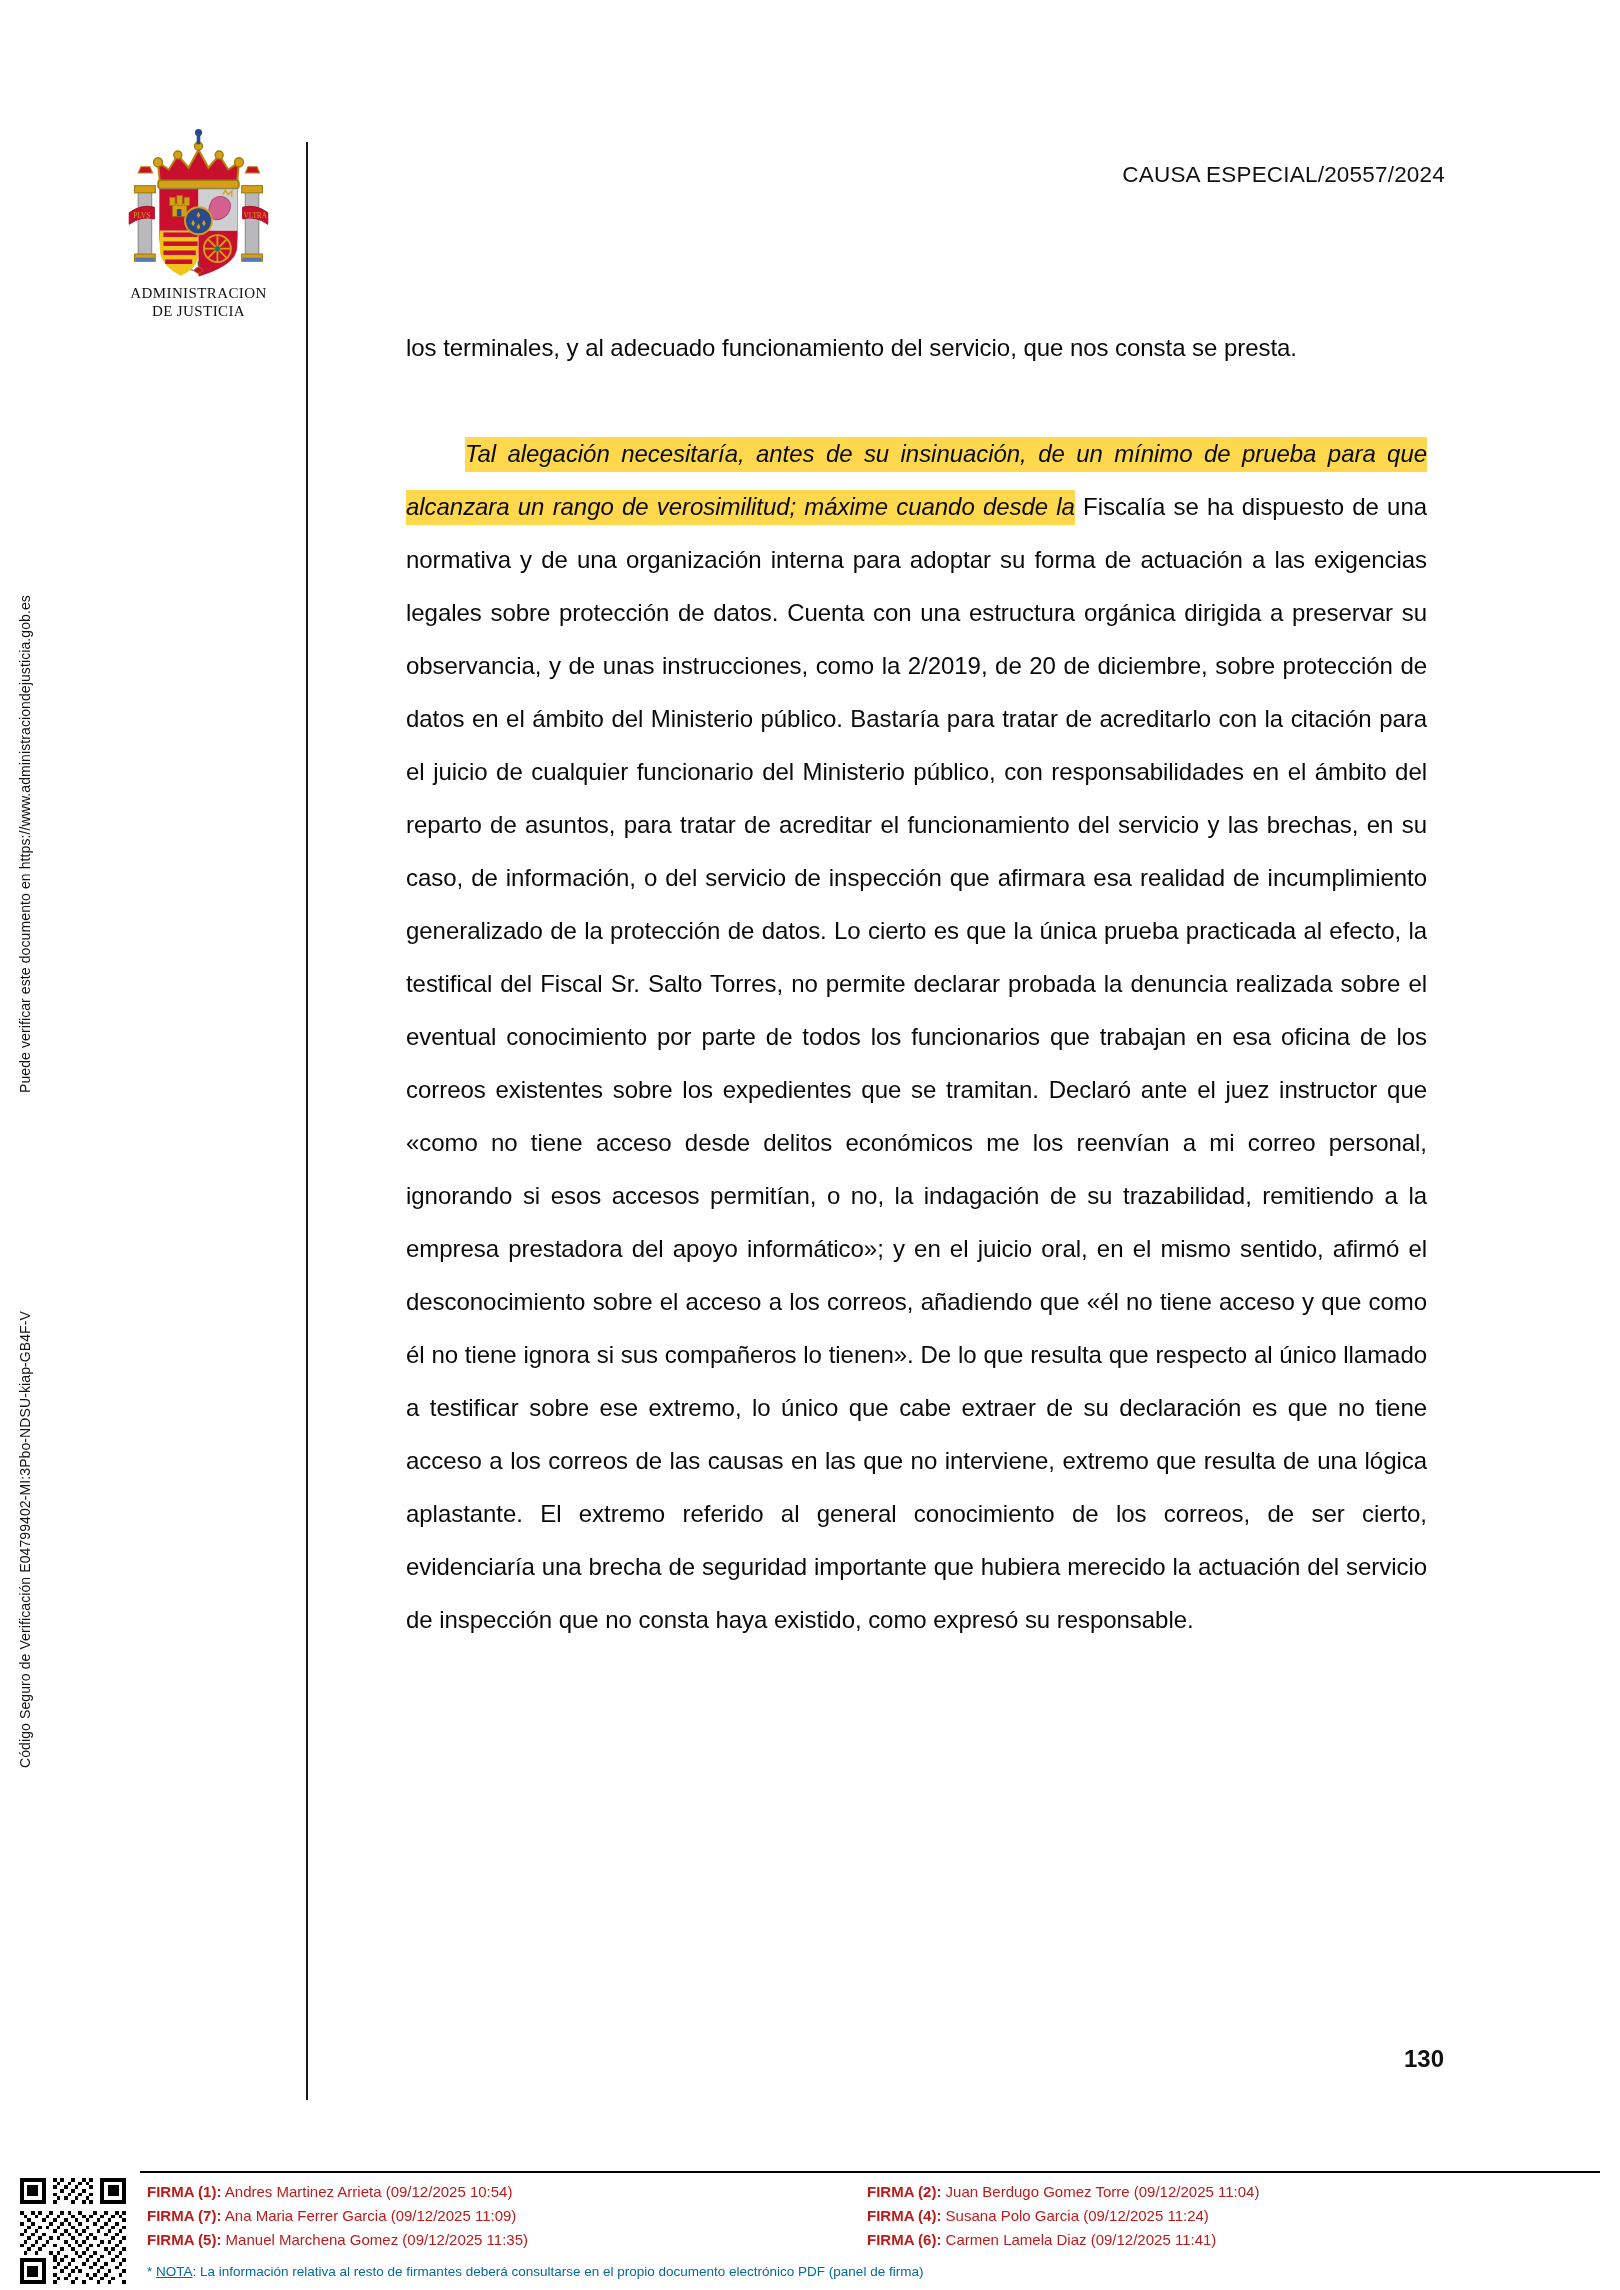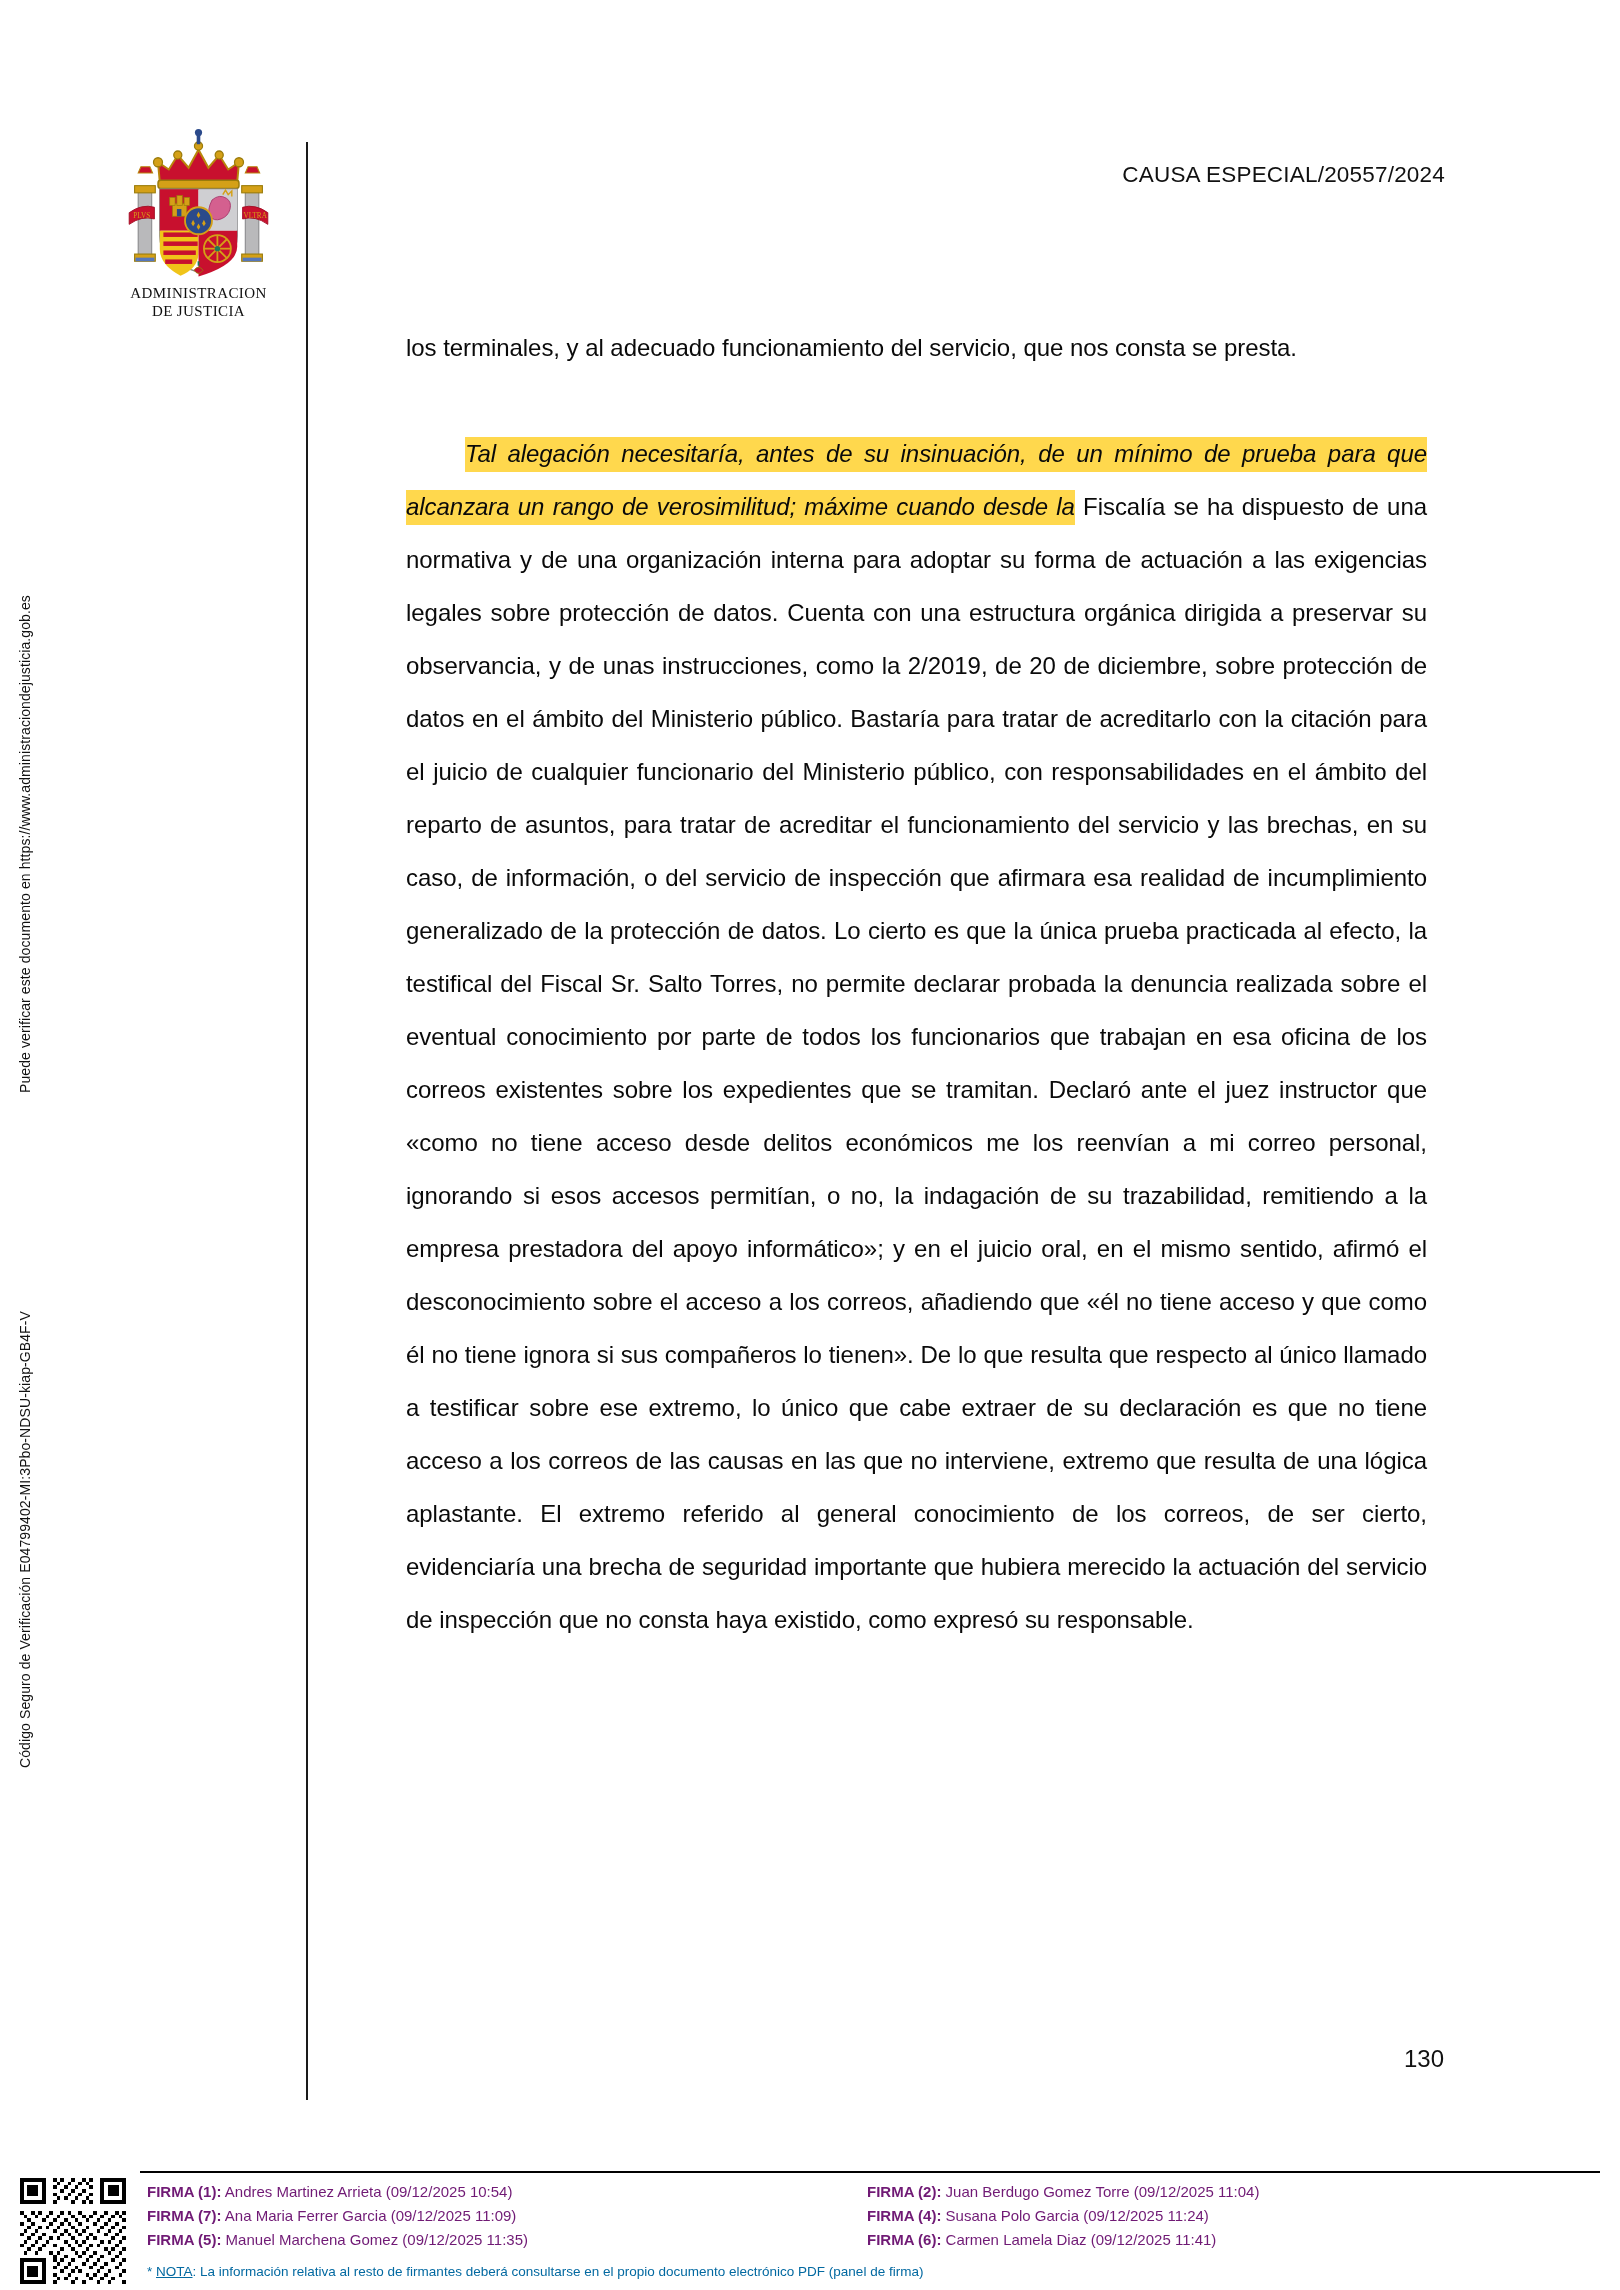--- a/index.html
+++ b/index.html
@@ -111,20 +111,21 @@
     font-style: italic;
   }
 
   
   .page-number {
     position: absolute;
     right: 176px;
     top: 2045px;
     font-size: 24px;
     color: #111;
+    font-weight: bold;
   }
 
   
   .footer {
     position: absolute;
     left: 0;
     right: 0;
     top: 2171px;
     height: 120px;
   }
@@ -149,21 +150,21 @@
     right: 21.6px;
     top: 9px;
     display: grid;
     grid-template-columns: 720px 1fr;
     row-gap: 0px;
   }
   .sig {
     font-size: 15px;
     line-height: 24px;
     white-space: nowrap;
-    color: #701a75;
+    color: #b91c1c;
   }
   .sig b { font-weight: bold; }
   .note {
     position: absolute;
     left: 147px;
     top: 92px;
     font-size: 13.5px;
     line-height: 18px;
     color: #0369a1;
     white-space: nowrap;

